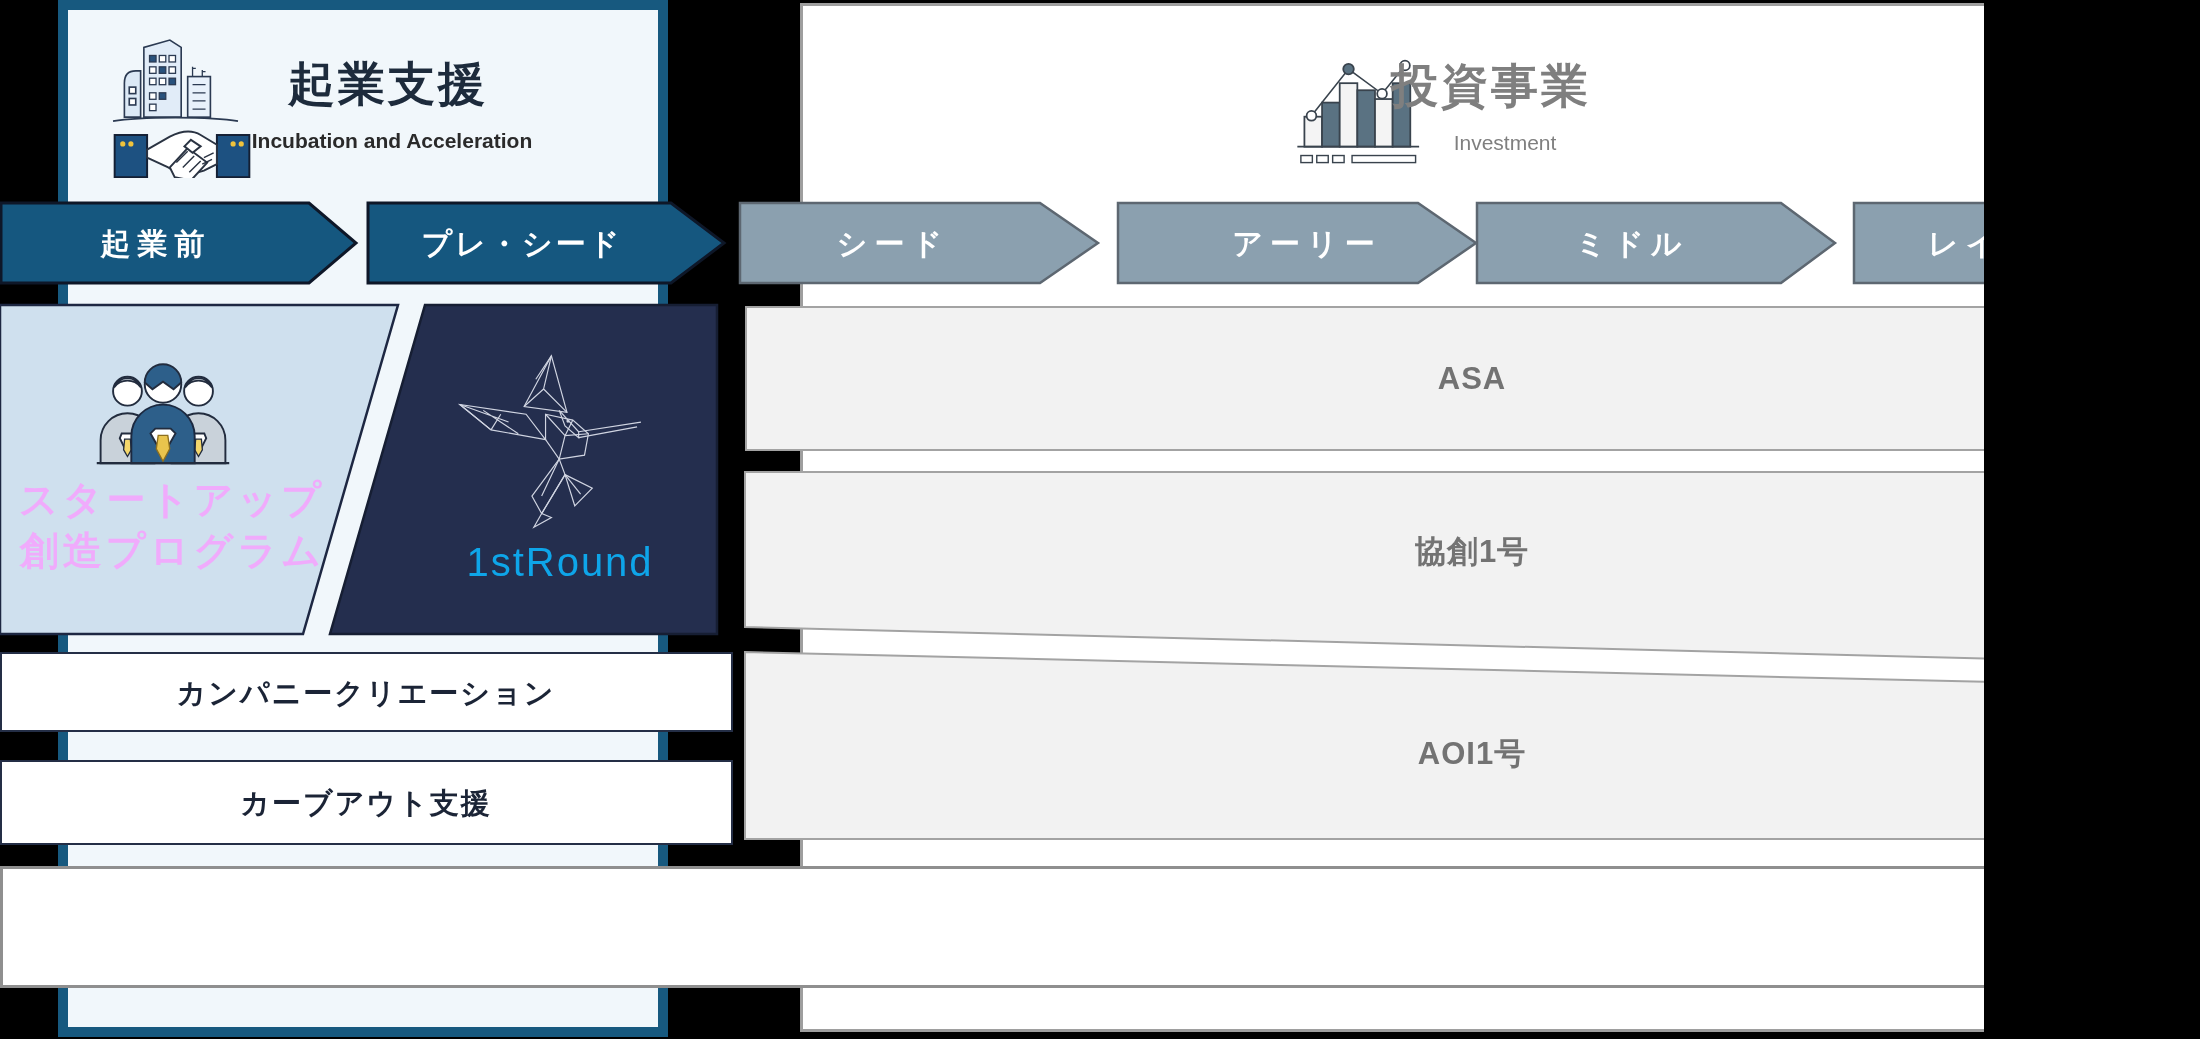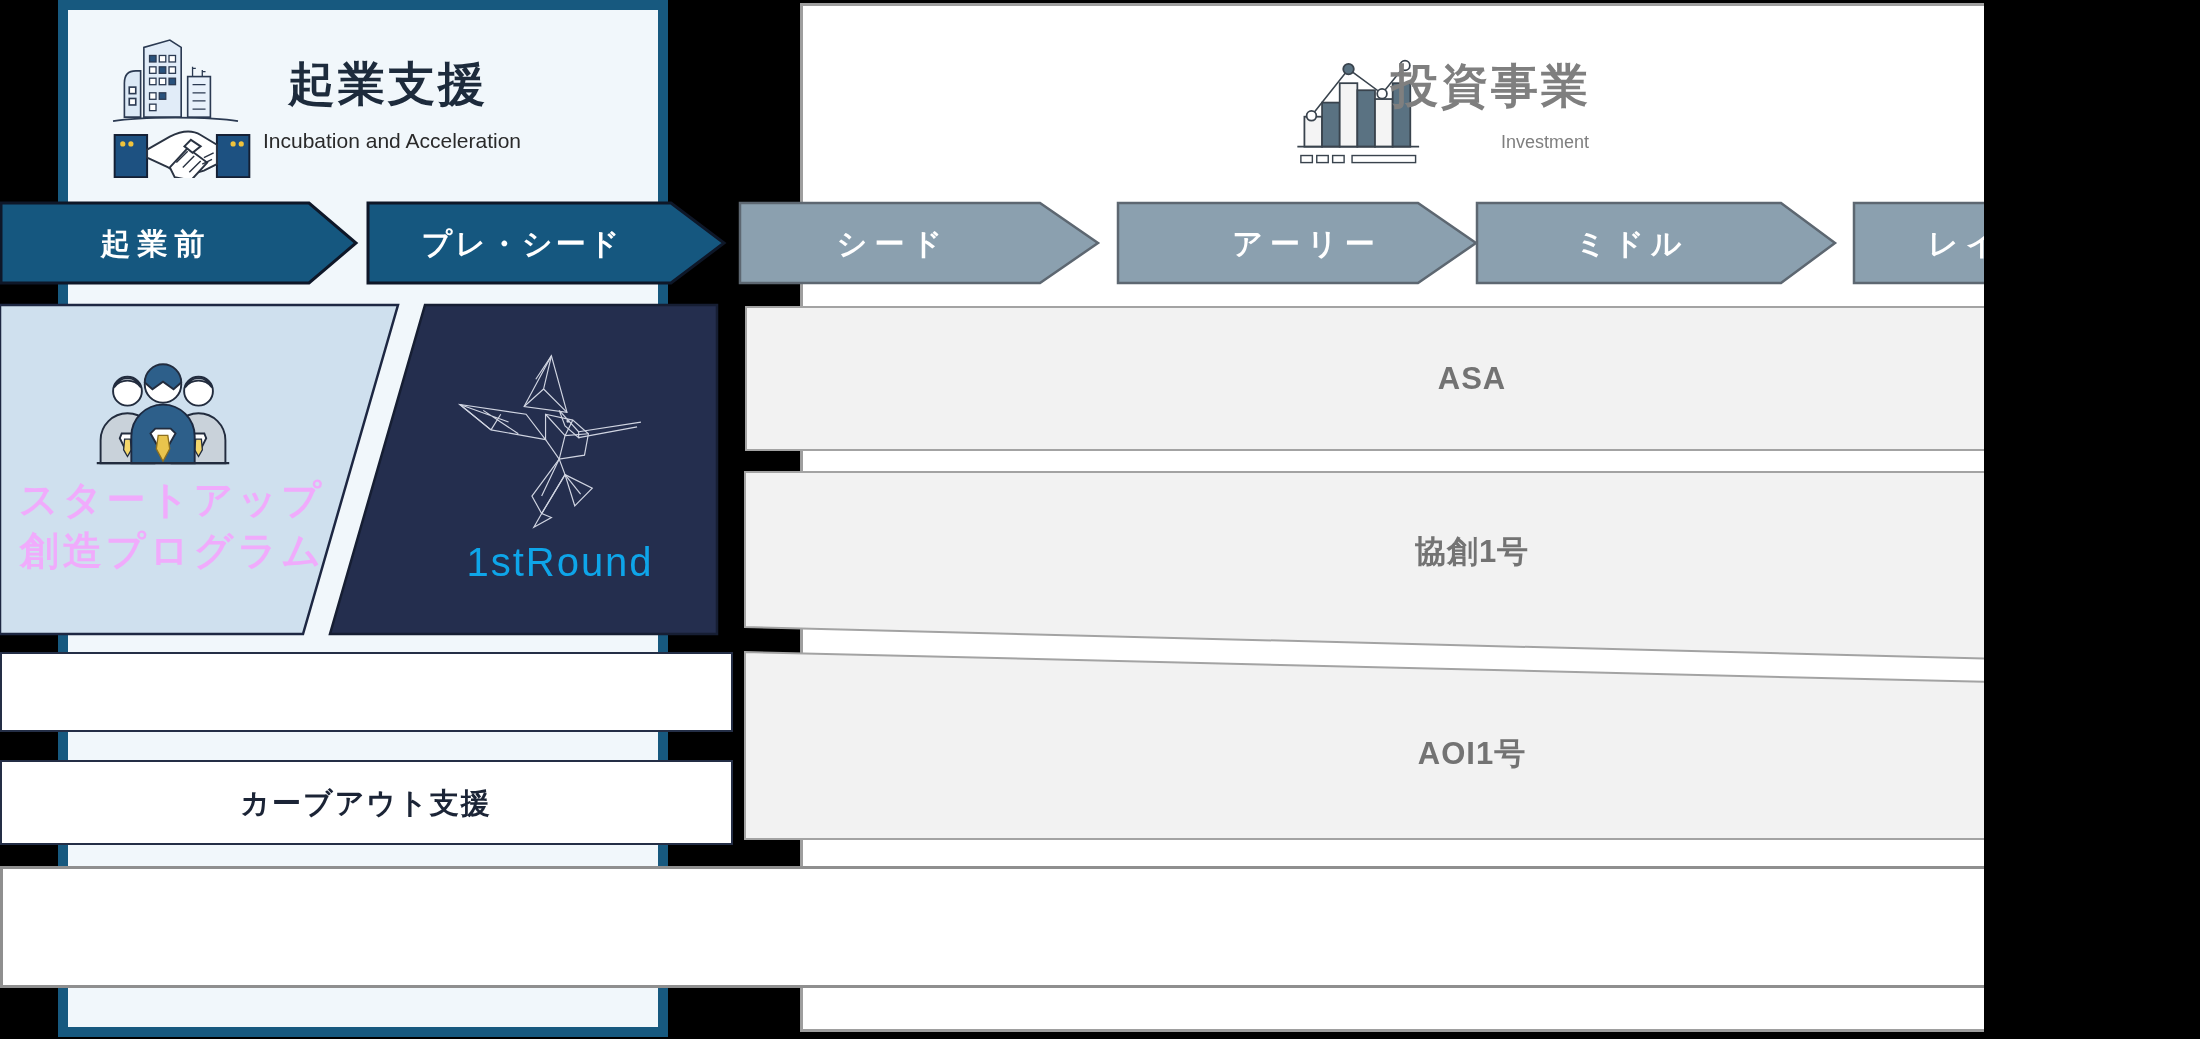--- a/index.html
+++ b/index.html
@@ -27,23 +27,23 @@
   #bar-carveout { left:0; top:760px; width:733px; height:85px;
     background:#ffffff; border:2px solid #242e46; }
   #support-bar { left:0; top:866px; width:2200px; height:122px;
     background:#ffffff; border:3px solid #8f8f8f; }
   .lbl { position:absolute; z-index:6; transform:translate(-50%,-50%);
     white-space:nowrap; line-height:1.2; }
   .arrow-lbl { color:#fff; font-size:30px; font-weight:700; letter-spacing:7px; }
   .fund-lbl { color:#737373; font-size:31px; font-weight:700; letter-spacing:1px; }
   .proglbl { color:#1b2436; font-size:29px; font-weight:700; letter-spacing:2px; }
   #title-incubation { color:#1d2b3c; font-size:47px; font-weight:700; letter-spacing:3px; }
-  #subtitle-incubation { color:#2a2a2a; font-size:21px; font-weight:400; }
+  #subtitle-incubation { color:#2a2a2a; font-size:21px; font-weight:700; }
   #title-investment { color:#7f7f7f; font-size:47px; font-weight:700; letter-spacing:3px; }
-  #subtitle-investment { color:#7f7f7f; font-size:18px; font-weight:400;margin-left:40px; }
+  #subtitle-investment { color:#7f7f7f; font-size:21px; font-weight:400; }
   #startup-text { color:#f0abfc; font-size:39px; font-weight:700;
     letter-spacing:4px; line-height:1.32; text-align:right; }
   #firstround-lbl { color:#0ea5e9; font-size:40px; font-weight:400;
     font-family:Liberation Sans, sans-serif; letter-spacing:2px; }
   #support-lbl { color:#595959; font-size:33px; font-weight:700; letter-spacing:5px; }
   .icon-box { position:absolute; z-index:6; }
 </style>
 </head>
 <body>
 
@@ -207,16 +207,17 @@
   <div class="lbl fund-lbl" style="left:1472px; top:552px;">協創1号</div>
   <div class="lbl fund-lbl" style="left:1472px; top:754px;">AOI1号</div>
 
   <div id="startup-text" class="lbl" style="left:172px; top:525px;">
     <div>スタートアップ</div>
     <div>創造プログラム</div>
   </div>
 
   <div class="lbl" id="firstround-lbl" style="left:560px; top:562px;">1stRound</div>
 
+  <div class="lbl proglbl" style="left:366px; top:693px;">カンパニークリエーション</div>
   <div class="lbl proglbl" style="left:366px; top:803px;">カーブアウト支援</div>
 
 
 </div>
 
 </body></html>

